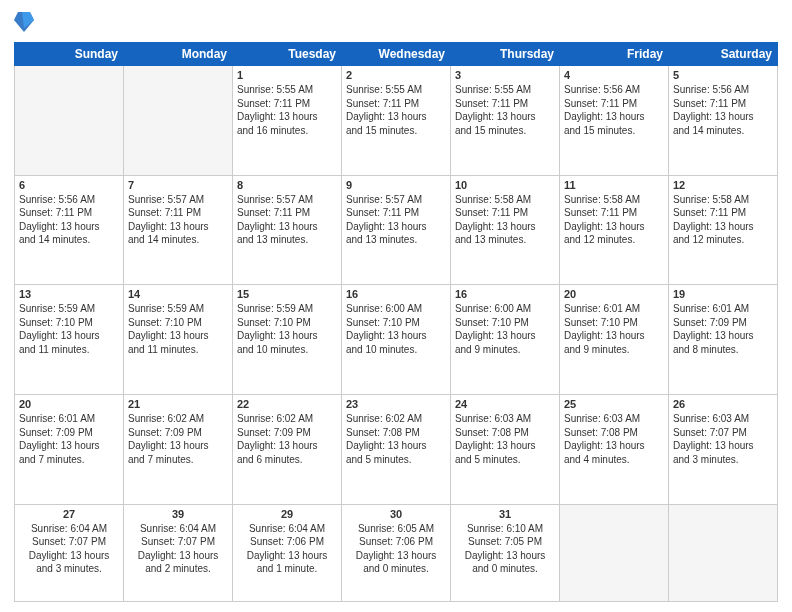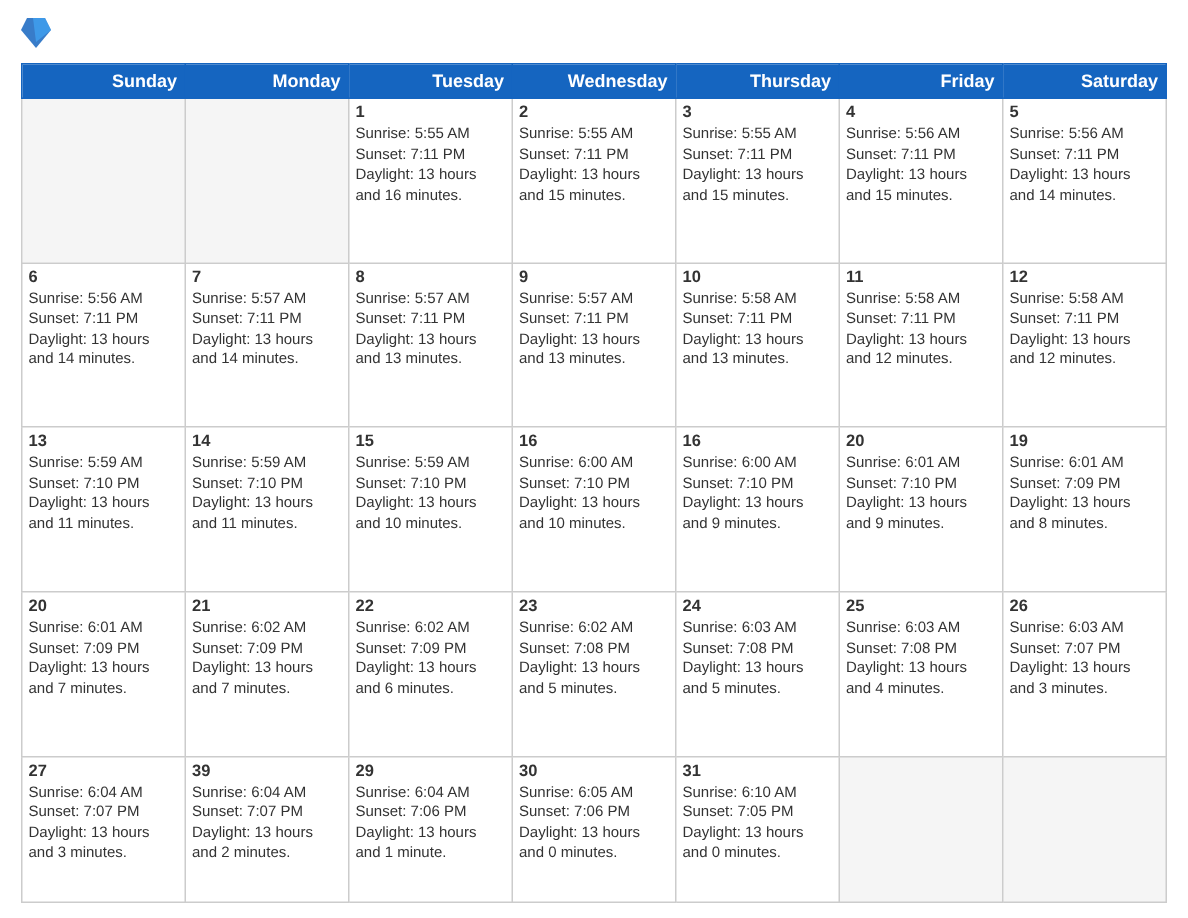--- a/index.html
+++ b/index.html
@@ -78,20 +78,21 @@
     .calendar td {
       vertical-align: top;
       border: 1px solid #ccc;
       padding: 3px 4px;
       font-size: 9.5px;
       color: #333;
       height: 88px;
     }
     .calendar tr:last-child td {
       height: 78px;
+      text-align: center;
     }
     .day-num {
       font-size: 11px;
       font-weight: bold;
       display: block;
       margin-bottom: 2px;
     }
     .day-info {
       font-size: 10px;
       color: #333;

